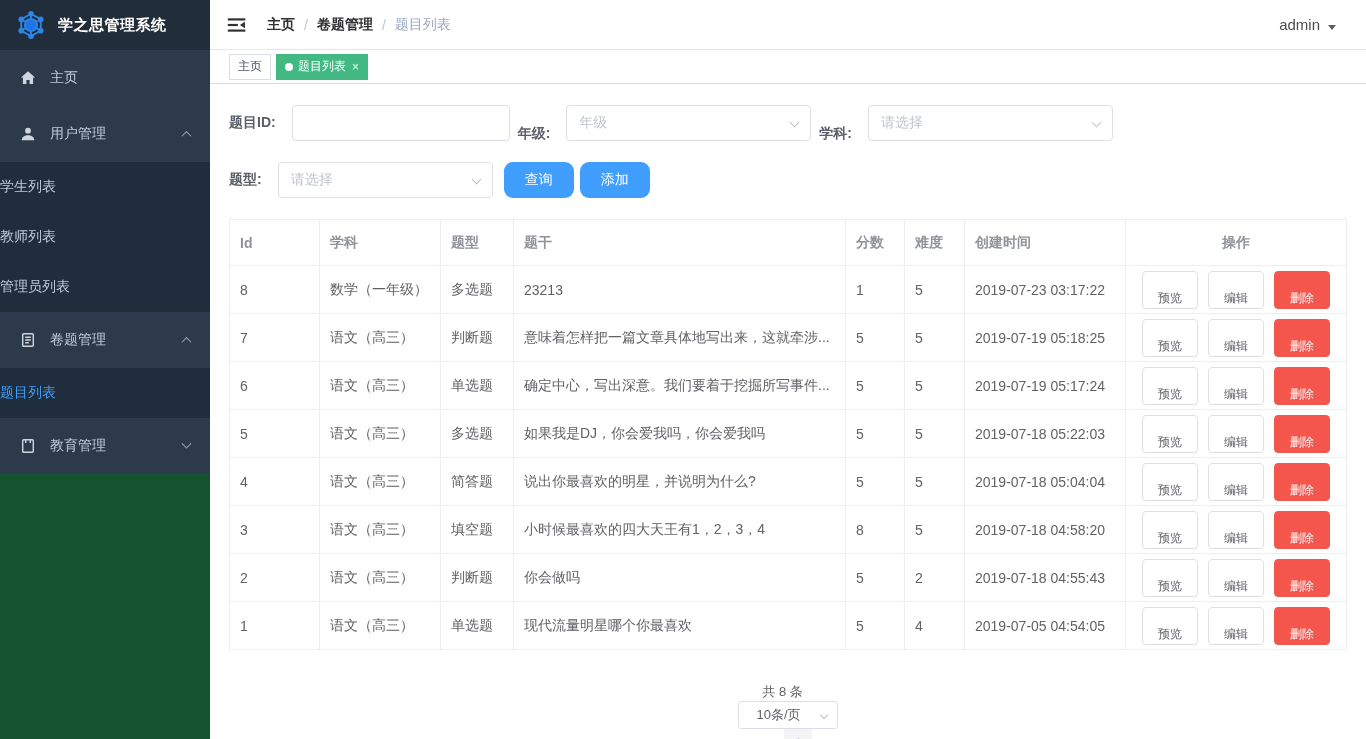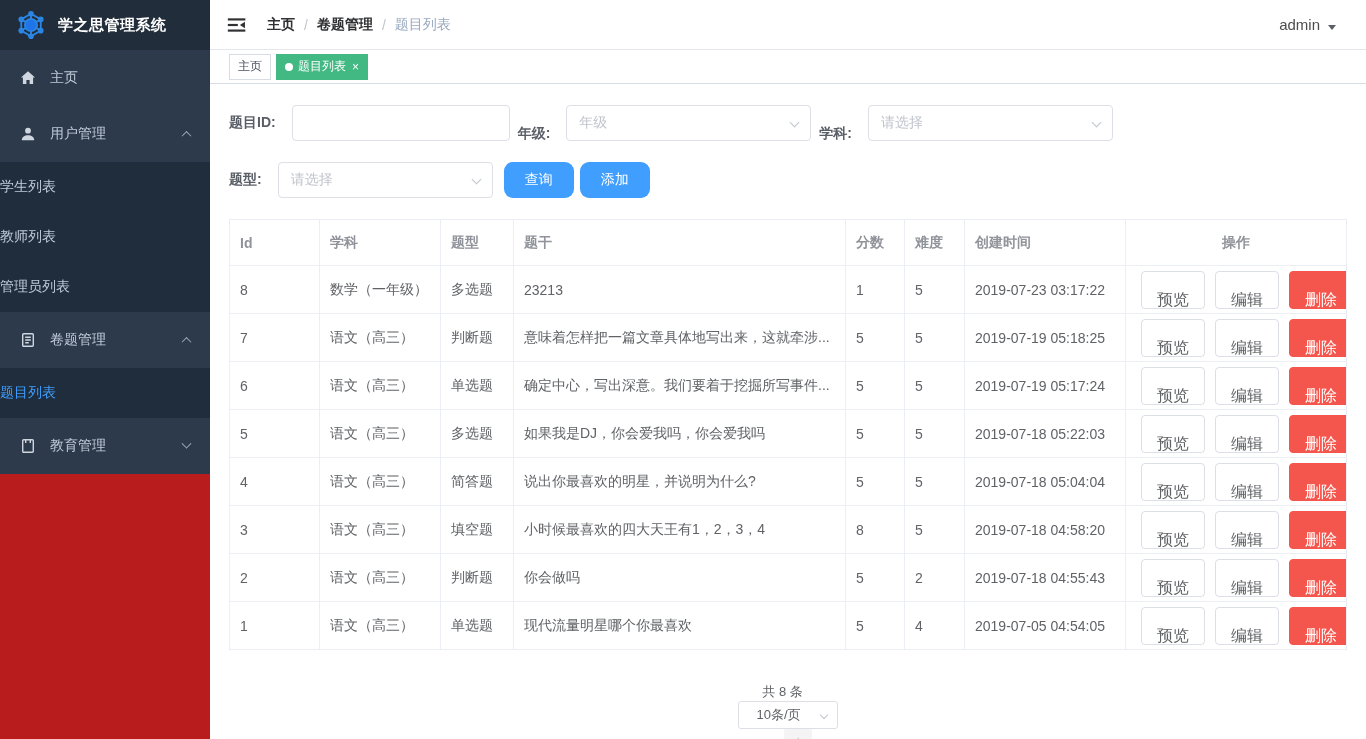--- a/index.html
+++ b/index.html
@@ -6,21 +6,21 @@
     --primary:#409EFF;
     --tab-active:#42b983;
     --danger:#f4554c;
   }
   *{box-sizing:border-box;margin:0;padding:0;}
   html,body{width:1366px;height:739px;overflow:hidden;}
   body{font-family:"Liberation Sans","DejaVu Sans",sans-serif;background:#fff;color:#606266;}
   .layout{display:flex;width:100%;height:100%;}
 
   
-  .sidebar{width:210px;height:100%;background:#b91c1c;flex-shrink:0;display:flex;flex-direction:column;}
+  .sidebar{width:210px;height:100%;background:#14532d;flex-shrink:0;display:flex;flex-direction:column;}
   .logo{height:50px;background:#212d3a;display:flex;align-items:center;padding-left:16px;gap:12px;}
   .logo-title{color:#fff;font-weight:bold;font-size:15px;letter-spacing:.5px;}
   .menu-item{display:flex;align-items:center;cursor:pointer;font-size:14px;color:#bfcbd9;}
   .menu-item.top{height:56px;padding:0 20px;background:#2d3a4b;}
   .menu-item.sub{height:50px;background:#1f2d3d;}
   .menu-item.sub.active{color:var(--primary);}
   .mi-icon{width:16px;height:16px;margin-right:14px;color:#cfd6e0;display:inline-flex;}
   .mi-icon svg{width:16px;height:16px;}
   .mi-arrow{width:7px;height:7px;border-right:1.5px solid #97a8be;border-bottom:1.5px solid #97a8be;margin-left:auto;}
   .mi-arrow.up{transform:rotate(-135deg) translate(-1px,-1px);}
@@ -55,21 +55,21 @@
   .btn{height:36px;padding:0 21px;border:none;border-radius:9px;background:var(--primary);color:#fff;font-size:14px;cursor:pointer;font-family:inherit;}
   .btn.search{margin-left:11px;}
   .btn.add{margin-left:6px;}
 
   
   table.q-table{width:100%;border-collapse:collapse;table-layout:fixed;font-size:14px;}
   .q-table th,.q-table td{border:1px solid #ebeef5;padding:0 10px;text-align:left;overflow:hidden;white-space:nowrap;}
   .q-table th{height:46px;color:#909399;font-weight:700;}
   .q-table td{height:48px;color:#606266;}
   .q-table th.center,.q-table td.ops{text-align:center;}
-  .btn-mini{height:28px;padding:18px 15px;font-size:16px;border:1px solid #dcdfe6;border-radius:4px;background:#fff;color:#606266;cursor:pointer;margin:0 5px;font-family:inherit;}
+  .btn-mini{height:28px;padding:18px 15px;font-size:12px;border:1px solid #dcdfe6;border-radius:4px;background:#fff;color:#606266;cursor:pointer;margin:0 5px;font-family:inherit;}
   .btn-mini.danger{background:var(--danger);border-color:var(--danger);color:#fff;}
 
   
   .pagination{display:flex;align-items:center;margin-top:33px;font-size:13px;color:#606266;flex-direction:column;}
   .pg-total{margin-right:10px;}
   .pg-size{width:100px;height:28px;border:1px solid #dcdfe6;border-radius:3px;display:flex;align-items:center;justify-content:center;position:relative;padding-right:18px;cursor:pointer;}
   .pg-size .sel-arrow{right:10px;top:10px;width:6px;height:6px;}
   .pg-btn{width:28px;height:28px;border-radius:2px;background:#f4f4f5;border:none;margin-left:20px;cursor:pointer;position:relative;}
   .pg-btn.next{margin-left:6px;}
   .pg-chev{position:absolute;top:10px;left:11px;width:7px;height:7px;border-right:1.5px solid #c0c4cc;border-bottom:1.5px solid #c0c4cc;}

